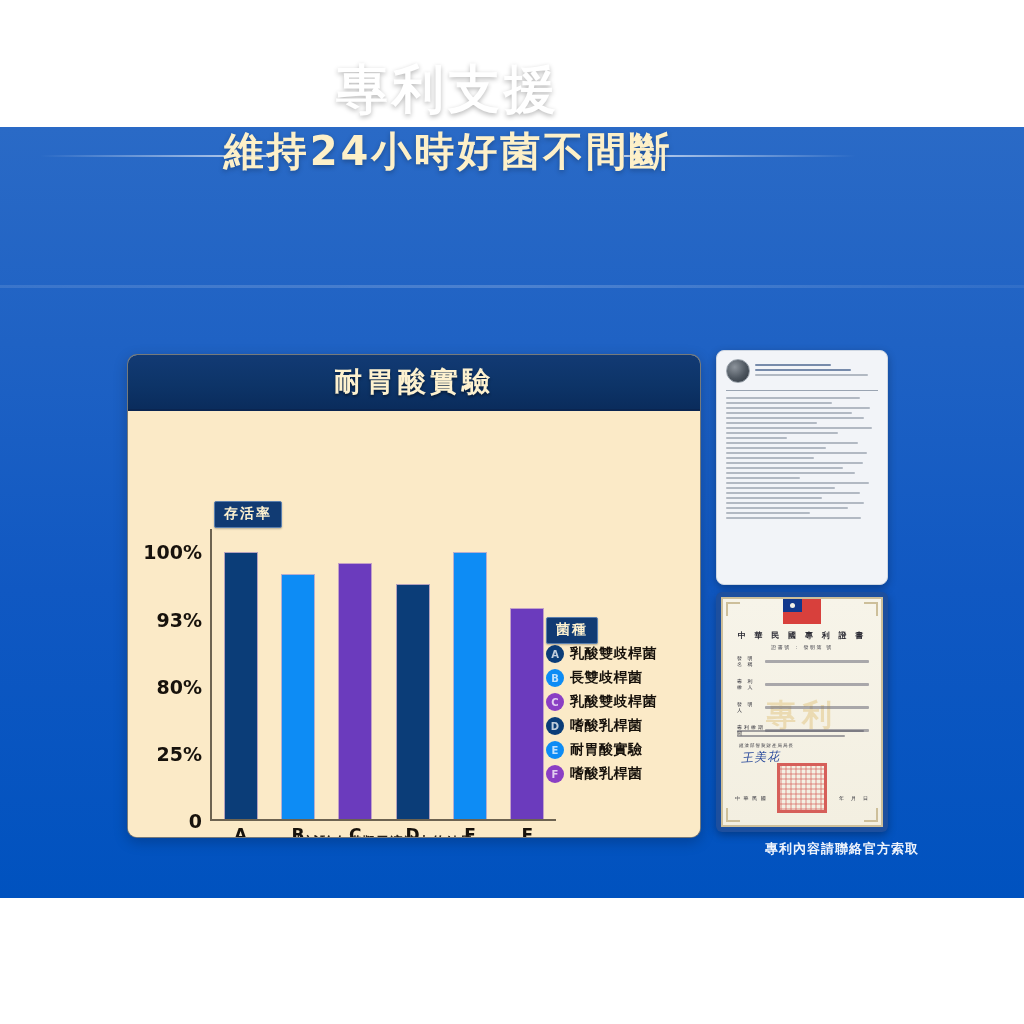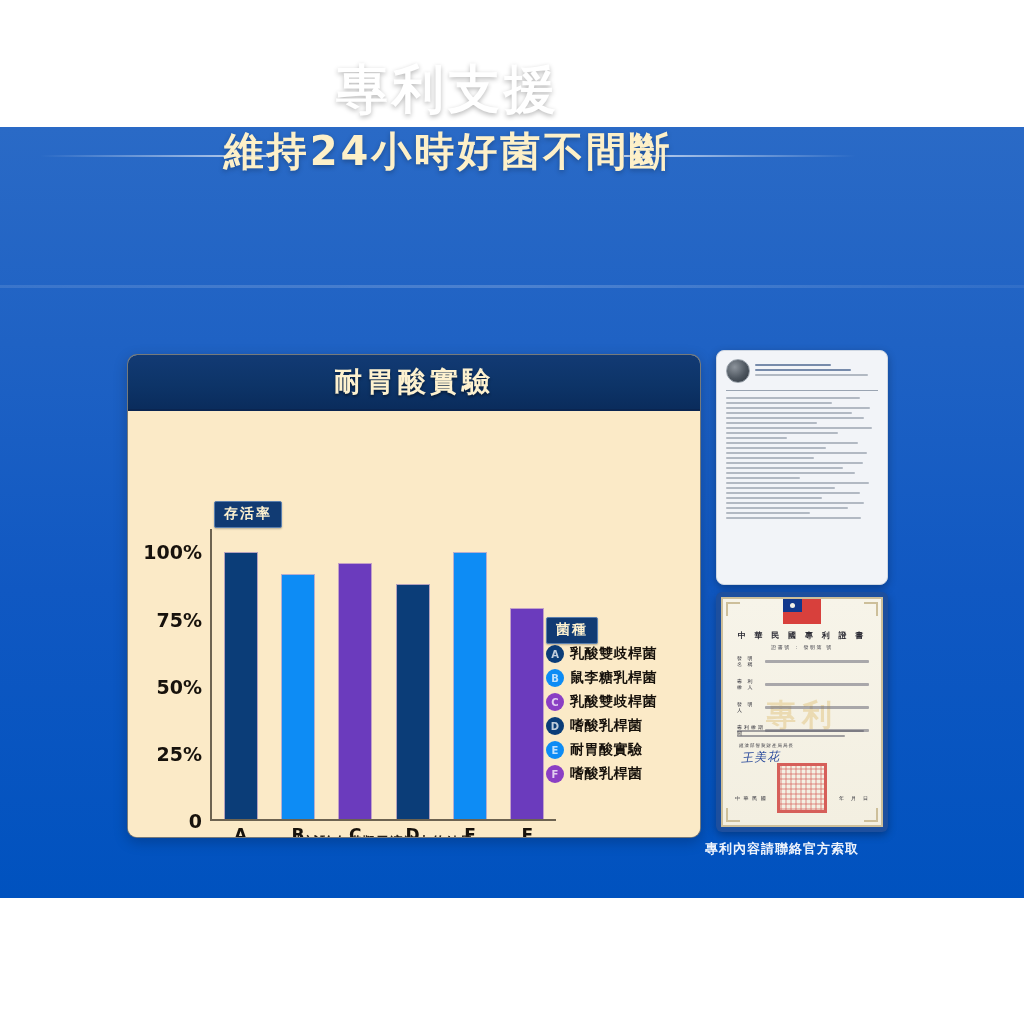--- a/index.html
+++ b/index.html
@@ -161,21 +161,21 @@
   #cert-date{
     position:absolute;left:12px;right:12px;bottom:24px;
     display:flex;justify-content:space-between;font-size:5px;color:#2f2f38;letter-spacing:1px;
   }
   .cert-corner{position:absolute;width:12px;height:12px;border:2px solid #cdbf9a;}
   .cc-tl{left:3px;top:3px;border-right:none;border-bottom:none;}
   .cc-tr{right:3px;top:3px;border-left:none;border-bottom:none;}
   .cc-bl{left:3px;bottom:3px;border-right:none;border-top:none;}
   .cc-br{right:3px;bottom:3px;border-left:none;border-top:none;}
   #doc-caption{
-    position:absolute;left:680px;top:840px;width:204px;text-align:center;
+    position:absolute;left:740px;top:840px;width:204px;text-align:center;
     font-size:13px;font-weight:bold;color:#eef3fb;letter-spacing:1px;
   }
 </style>
 </head>
 <body>
 
 <div id="stage">
 
   <div id="banner">
     <div id="banner-sheen"></div>
@@ -195,22 +195,22 @@
       <div id="card-title">耐胃酸實驗</div>
     </div>
     <div id="card-body">
 
       <div id="ylabel-badge" class="badge">存活率</div>
 
       <div id="plot">
         <div id="yaxis-labels">
             <div class="ytick" style="top: 282px;">0</div>
             <div class="ytick" style="top: 214.857px;">25%</div>
-            <div class="ytick" style="top: 147.714px;">50%</div>
-            <div class="ytick" style="top: 80.5714px;">75%</div>
+            <div class="ytick" style="top: 147.714px;">80%</div>
+            <div class="ytick" style="top: 80.5714px;">93%</div>
             <div class="ytick" style="top: 13.4286px;">100%</div>
           </div>
         <div id="axis-v"></div>
         <div id="axis-h"></div>
         <div id="bars">
             <div class="bar-slot">
               <div class="bar" style="height: 266.667px; background: rgb(11, 61, 120);"></div>
             </div>
             <div class="bar-slot">
               <div class="bar" style="height: 245.333px; background: rgb(13, 140, 245);"></div>
@@ -242,21 +242,21 @@
 
       <div id="legend">
         <div id="legend-badge" class="badge">菌種</div>
         <div id="legend-items">
             <div class="legend-row">
               <div class="legend-dot" style="background: rgb(11, 61, 120);">A</div>
               <div class="legend-text">乳酸雙歧桿菌</div>
             </div>
             <div class="legend-row">
               <div class="legend-dot" style="background: rgb(13, 140, 245);">B</div>
-              <div class="legend-text">鼠李糖乳桿菌</div>
+              <div class="legend-text">長雙歧桿菌</div>
             </div>
             <div class="legend-row">
               <div class="legend-dot" style="background: rgb(139, 63, 196);">C</div>
               <div class="legend-text">乳酸雙歧桿菌</div>
             </div>
             <div class="legend-row">
               <div class="legend-dot" style="background: rgb(11, 61, 120);">D</div>
               <div class="legend-text">嗜酸乳桿菌</div>
             </div>
             <div class="legend-row">

